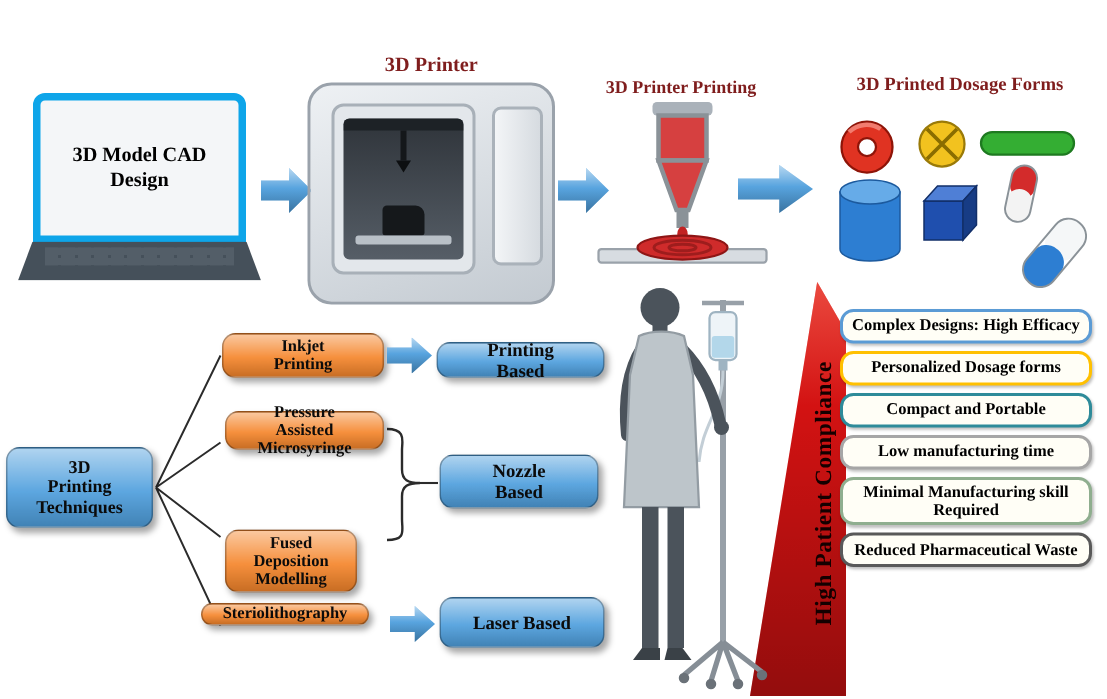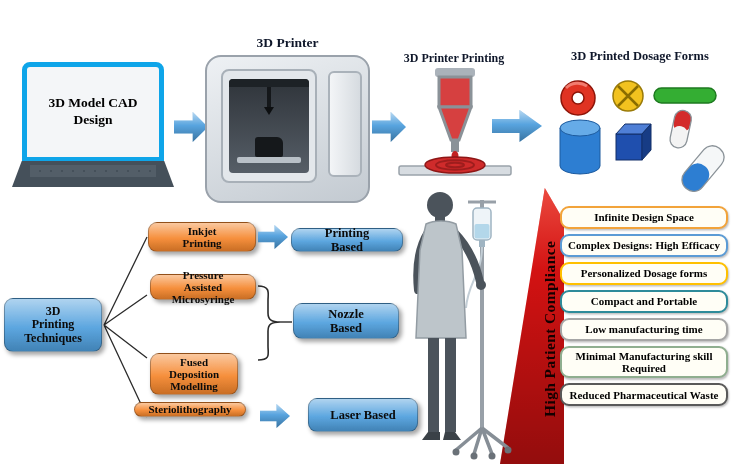--- a/index.html
+++ b/index.html
@@ -1,19 +1,19 @@
 <!DOCTYPE html>
 <html><head>
 <meta charset="utf-8">
 <style>
   * { box-sizing: border-box; margin: 0; padding: 0; }
   body { background:#fff; font-family:"Liberation Serif", serif; }
   #canvas { position:relative; width:738px; height:466px; background:#ffffff; overflow:hidden; }
 
-  .title { position:absolute; font-weight:bold; color:#0f172a; text-align:center; line-height:1.1; }
+  .title { position:absolute; font-weight:bold; color:#7f1d1d; text-align:center; line-height:1.1; }
 
   
   .block-arrow{
     position:absolute;
     clip-path:polygon(0 28%, 55% 28%, 55% 0, 100% 50%, 55% 100%, 55% 72%, 0 72%);
     background-image:linear-gradient(180deg, rgba(255,255,255,.6), rgba(255,255,255,.05) 45%, rgba(0,0,0,.28));
   }
 
   
   .node{
@@ -179,21 +179,21 @@
   <div class="node orange" style="left: 148px; top: 222px; width: 108px; height: 30px; background-color: rgb(245, 134, 44);">Inkjet Printing</div>
   <div class="node orange" style="left: 150px; top: 274px; width: 106px; height: 26px; background-color: rgb(245, 134, 44);">Pressure Assisted Microsyringe</div>
   <div class="node orange" style="left: 150px; top: 353px; width: 88px; height: 42px; background-color: rgb(245, 134, 44);">Fused Deposition Modelling</div>
   <div class="node orange" style="left: 134px; top: 402px; width: 112px; height: 15px; background-color: rgb(245, 134, 44);">Steriolithography</div>
 
   <div class="block-arrow" style="left: 258px; top: 225px; width: 30px; height: 24px; background-color: rgb(79, 159, 221);"></div>
   <div class="block-arrow" style="left: 260px; top: 404px; width: 30px; height: 24px; background-color: rgb(79, 159, 221);"></div>
 
   <div class="node blue" style="left: 291px; top: 228px; width: 112px; height: 24px; background-color: rgb(79, 159, 221);">Printing Based</div>
   <div class="node blue" style="left: 293px; top: 303px; width: 106px; height: 36px; background-color: rgb(79, 159, 221);">Nozzle Based</div>
-  <div class="node blue" style="left: 308px; top: 398px; width: 110px; height: 34px; background-color: rgb(79, 159, 221);">Laser Based</div>
+  <div class="node blue" style="left: 293px; top: 398px; width: 110px; height: 34px; background-color: rgb(79, 159, 221);">Laser Based</div>
 
   <div class="banner" style="background-color: rgb(211, 18, 18);">
     <div class="banner-text">High Patient Compliance</div>
   </div>
 
   <div class="patient-wrap">
     <svg width="120" height="272" viewBox="0 0 120 272">
 
       <line x1="86" y1="10" x2="86" y2="240" stroke="#98a0a8" stroke-width="4"></line>
       <line x1="72" y1="12" x2="100" y2="12" stroke="#98a0a8" stroke-width="3"></line>
@@ -216,21 +216,20 @@
       <circle cx="85" cy="95" r="5" fill="#4b535b"></circle>
       <path d="M30 34 C 38 30, 52 30, 60 34 L66 60 L70 148 L20 148 L24 60 Z" fill="#bdc5ca" stroke="#939ca3" stroke-width="1.5"></path>
       <rect x="32" y="148" width="11" height="94" fill="#4b535b"></rect>
       <rect x="49" y="148" width="11" height="94" fill="#4b535b"></rect>
       <path d="M32 242 l-6 8 h18 v-8 Z" fill="#3a4147"></path>
       <path d="M49 242 l-2 8 h18 l-6 -8 Z" fill="#3a4147"></path>
     </svg>
   </div>
 
   <div class="benefits">
-    <div class="benefit" style="border-color: rgb(242, 163, 58);">Infinite Design Space</div>
     <div class="benefit" style="border-color: rgb(91, 155, 213);">Complex Designs: High Efficacy</div>
     <div class="benefit" style="border-color: rgb(255, 192, 0);">Personalized Dosage forms</div>
     <div class="benefit" style="border-color: rgb(46, 139, 154);">Compact and Portable</div>
     <div class="benefit" style="border-color: rgb(166, 166, 166);">Low manufacturing time</div>
     <div class="benefit" style="border-color: rgb(143, 174, 143);">Minimal Manufacturing skill Required</div>
     <div class="benefit" style="border-color: rgb(89, 89, 89);">Reduced Pharmaceutical Waste</div>
   </div>
 
 </div>
 

